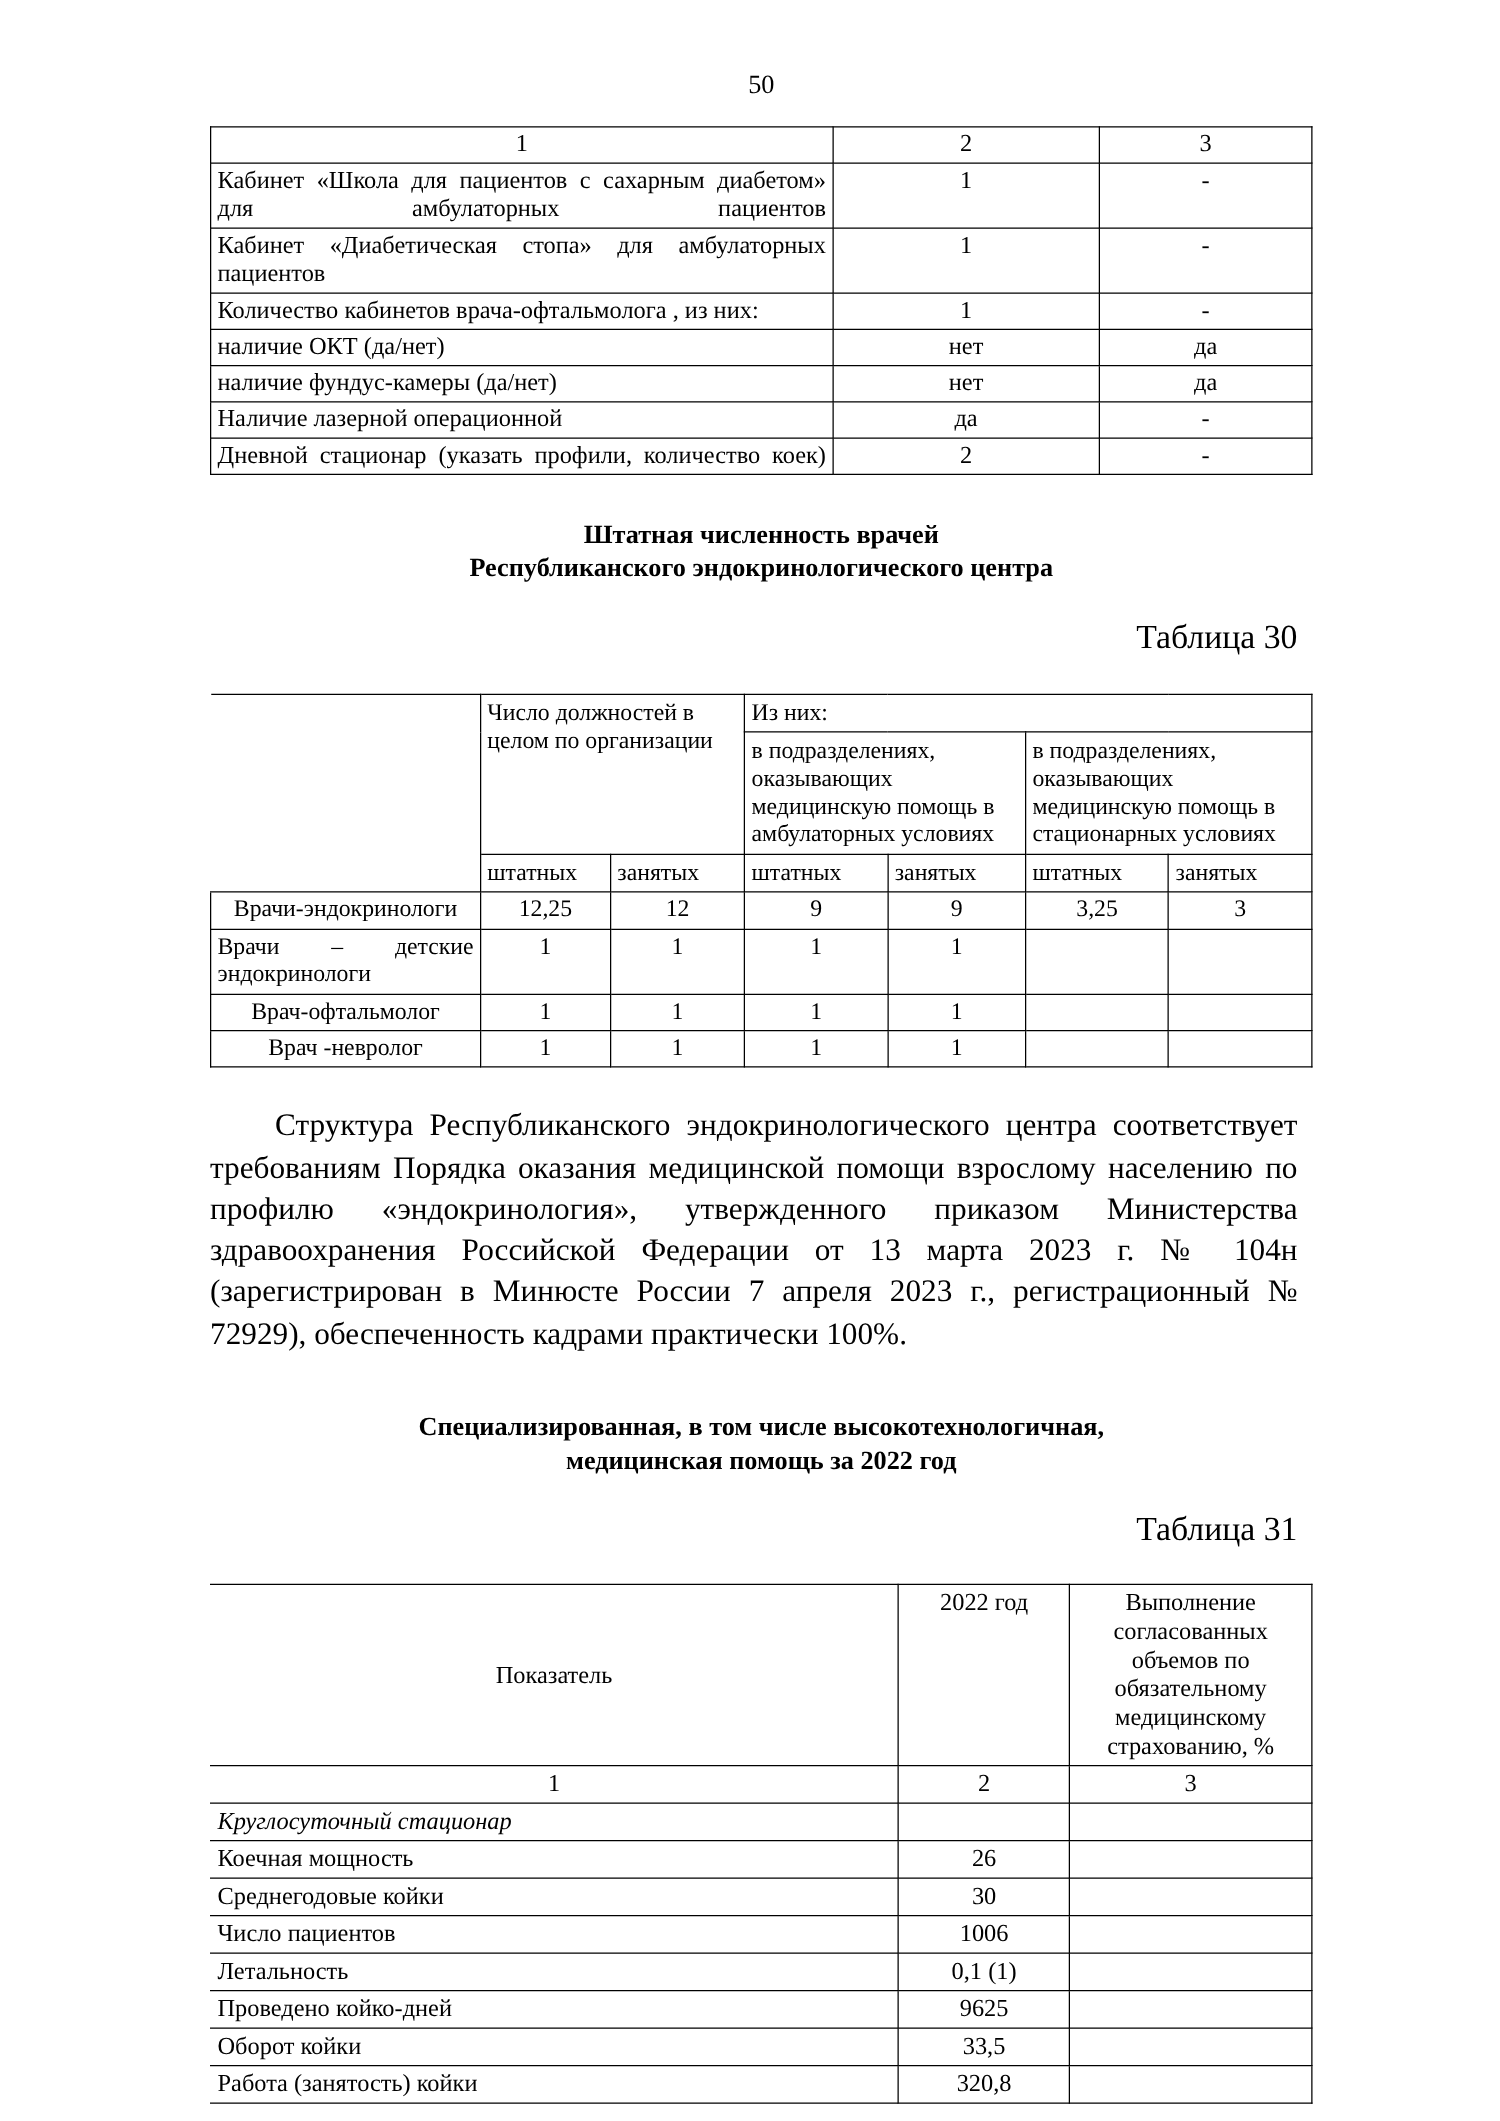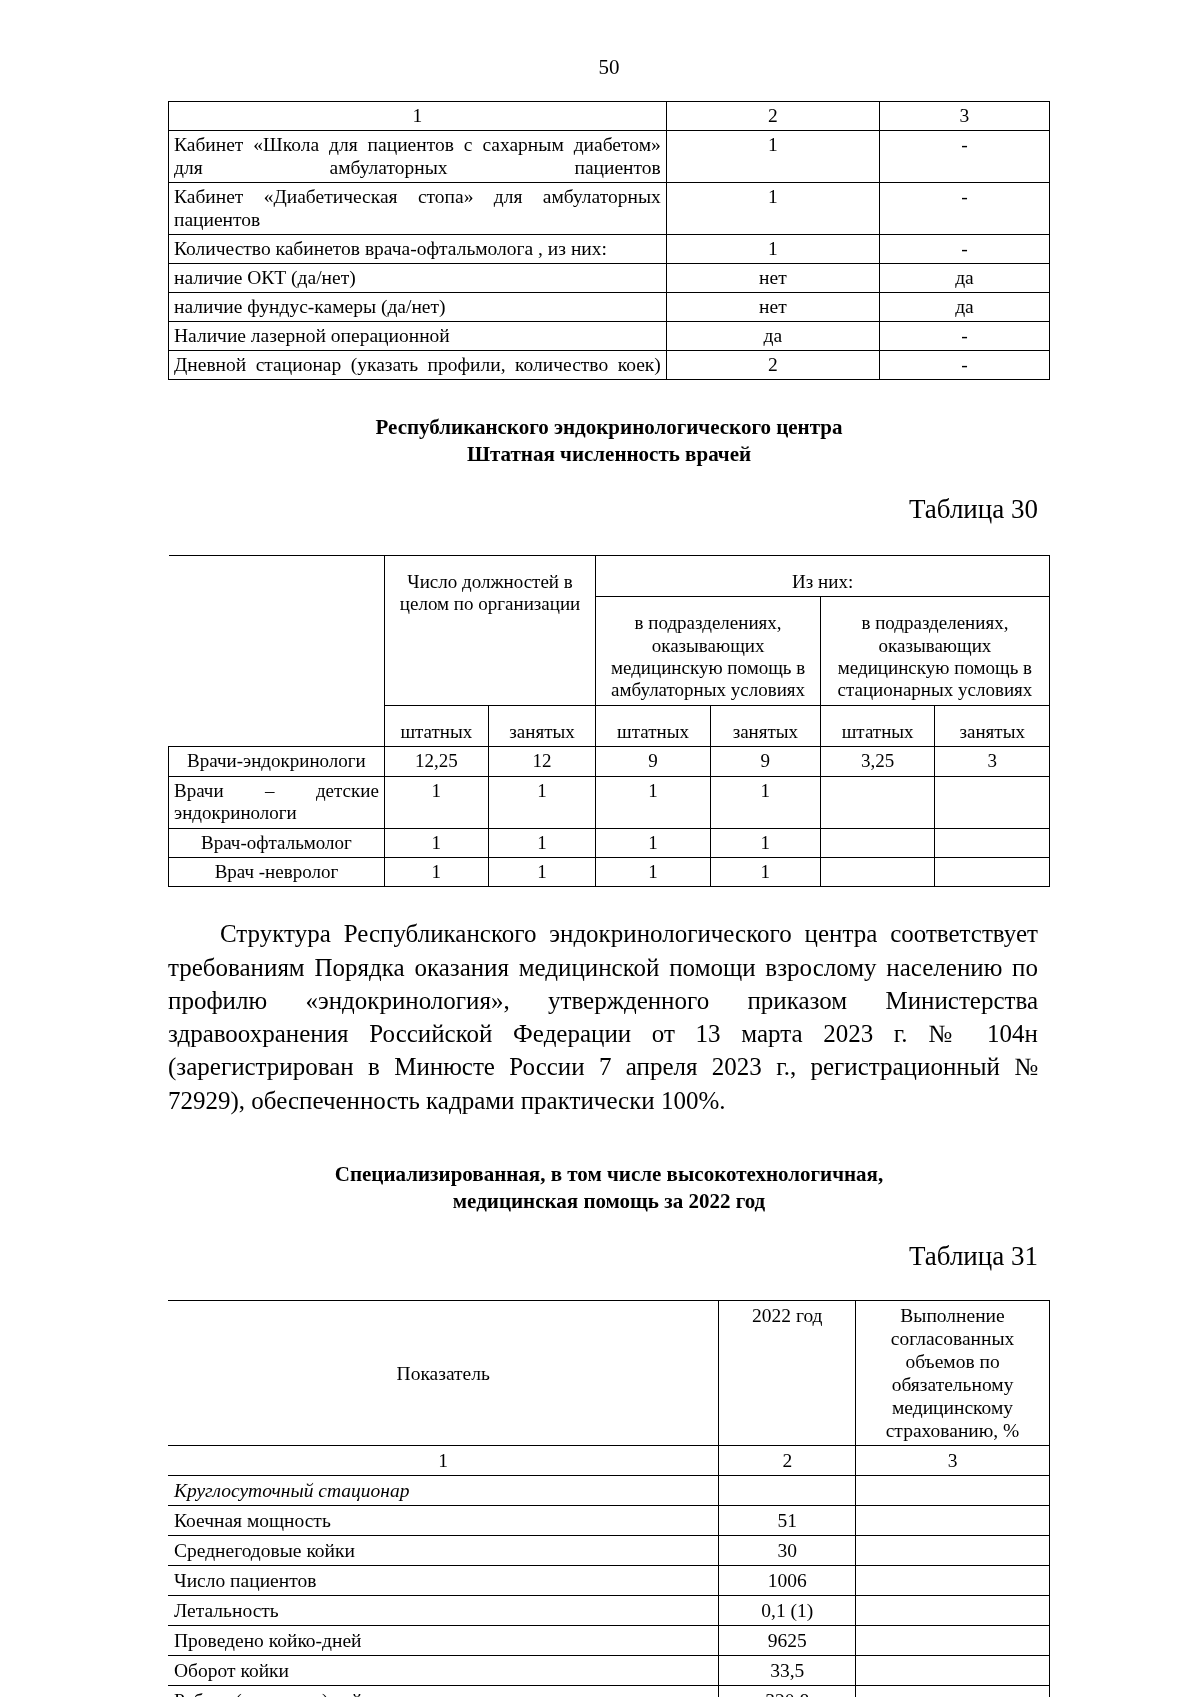--- a/index.html
+++ b/index.html
@@ -77,21 +77,21 @@
   .para {
     text-align: justify;
     font-size: 25px;
     line-height: 1.33;
     text-indent: 52px;
     margin: 30px 12px 0 0;
   }
 
   
   .tbl30 { margin-top: 30px; font-size: 19px; }
-  .tbl30 .hcell { text-align: center; vertical-align: top; padding-top: 15px; }
+  .tbl30 .hcell { vertical-align: top; padding-top: 4px; }
   .tbl30 .rowhead { text-align: center; }
   .tbl30 .just { text-align: justify; text-align-last: justify; }
   .tbl30 td { padding: 3px 5px; }
 
   
   .tbl31 { margin-top: 28px; font-size: 19.5px; }
   .tbl31 td { padding: 3px 6px; }
   .tbl31 .italic { font-style: italic; }
 </style>
 </head>
@@ -145,22 +145,22 @@
       </tr>
       <tr>
         <td class="c-just">Дневной стационар (указать профили, количество коек)</td>
         <td class="c-center">2</td>
         <td class="c-center">-</td>
       </tr>
     </tbody>
   </table>
 
   <div class="heading">
+    <div>Штатная численность врачей</div>
     <div>Республиканского эндокринологического центра</div>
-    <div>Штатная численность врачей</div>
   </div>
 
   <div class="table-label">Таблица 30</div>
 
   <table class="tbl30">
     <colgroup>
       <col style="width:24.5%">
       <col style="width:11.8%">
       <col style="width:12.2%">
       <col style="width:13.0%">
@@ -252,21 +252,21 @@
         <td class="c-center">2</td>
         <td class="c-center">3</td>
       </tr>
       <tr>
         <td class="c-left italic" style="border-left:none;">Круглосуточный стационар</td>
         <td class="c-center"></td>
         <td class="c-center"></td>
       </tr>
       <tr>
         <td class="c-left" style="border-left:none;">Коечная мощность</td>
-        <td class="c-center">51</td>
+        <td class="c-center">26</td>
         <td class="c-center"></td>
       </tr>
       <tr>
         <td class="c-left" style="border-left:none;">Среднегодовые койки</td>
         <td class="c-center">30</td>
         <td class="c-center"></td>
       </tr>
       <tr>
         <td class="c-left" style="border-left:none;">Число пациентов</td>
         <td class="c-center">1006</td>

